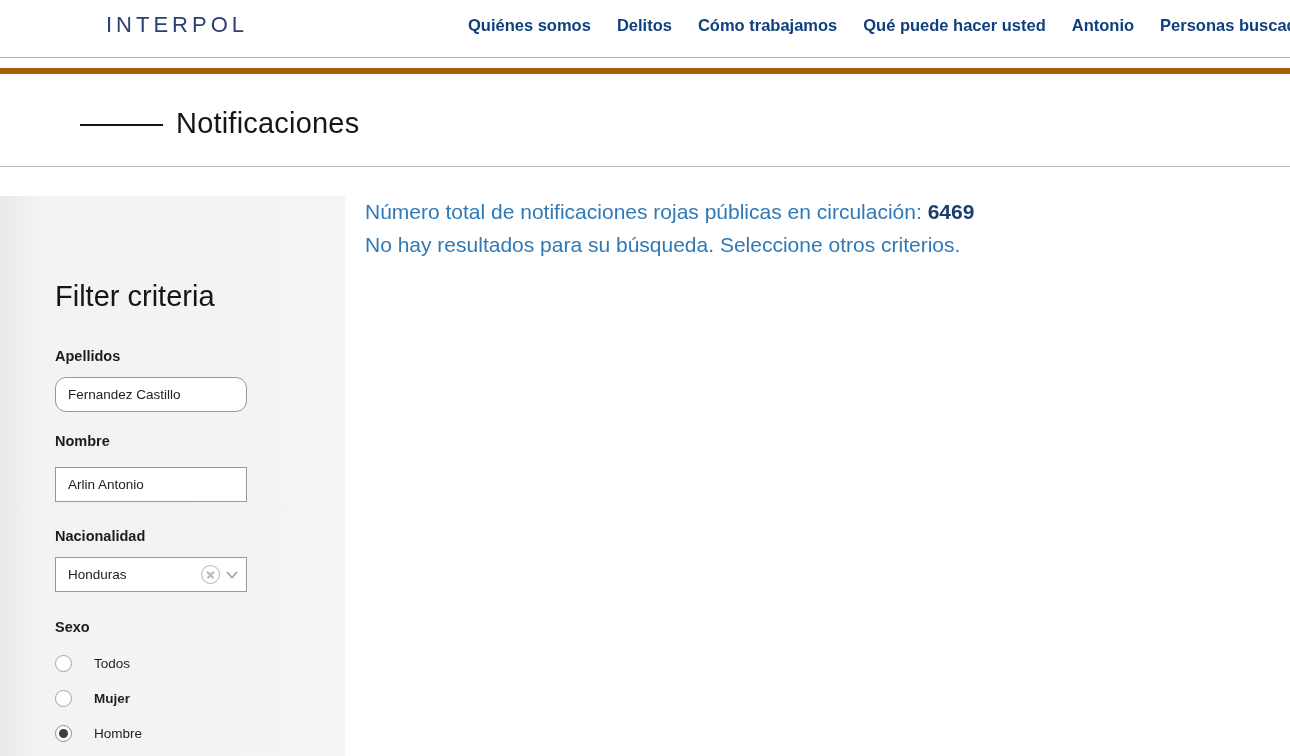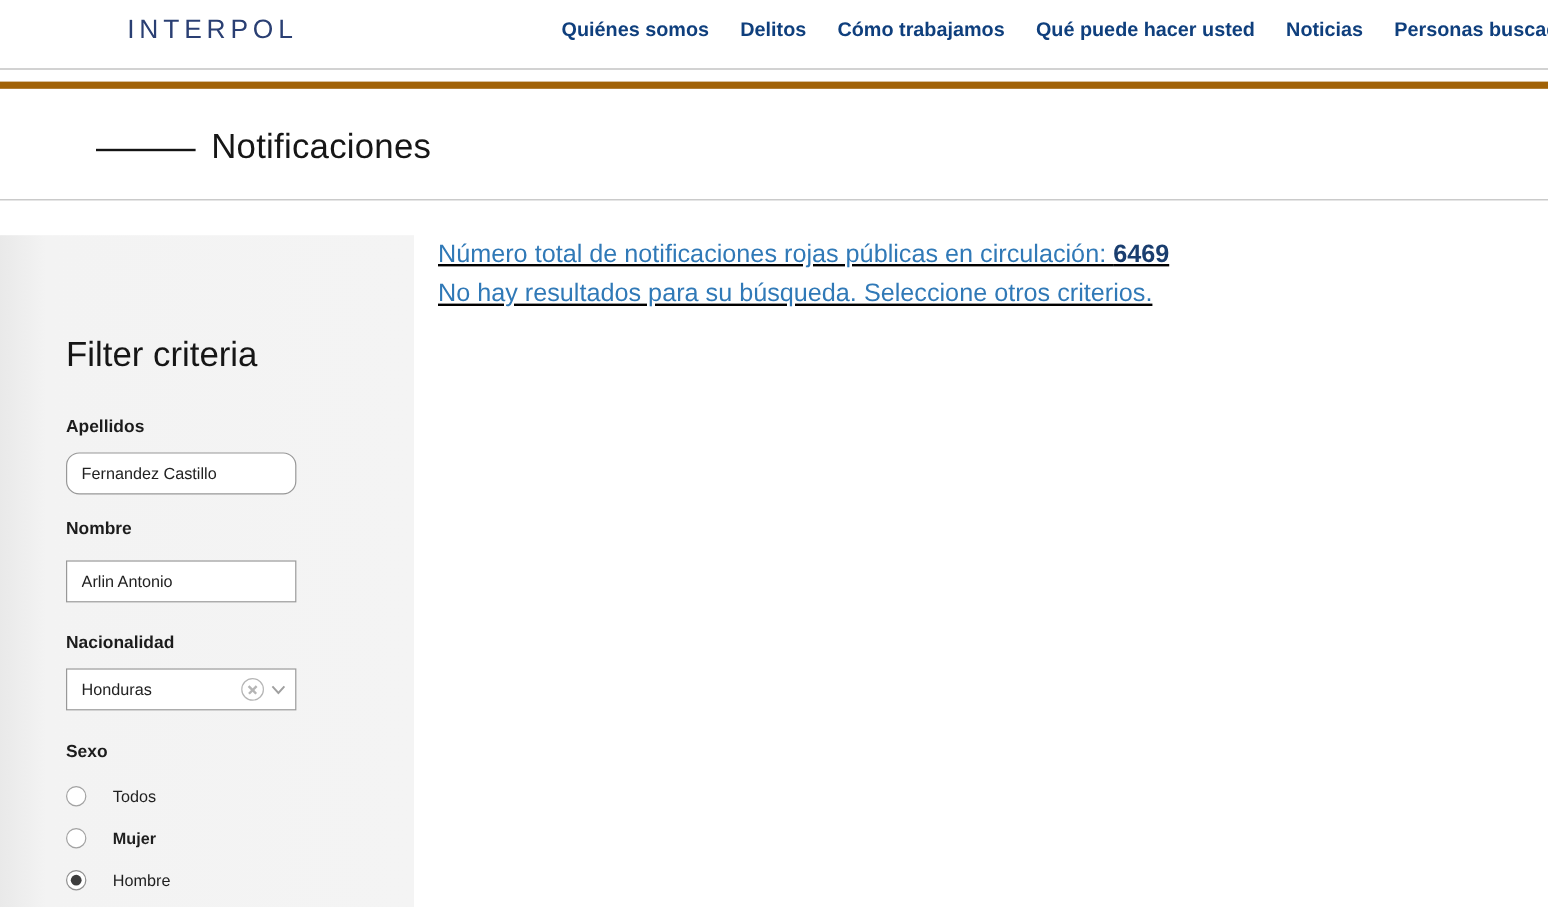--- a/index.html
+++ b/index.html
@@ -50,37 +50,37 @@
   .radio-row { position:absolute; left:55px; height:20px; display:flex;
                align-items:center; cursor:pointer; }
   .radio-circle { width:17px; height:17px; border:1px solid #a2a2a2; border-radius:50%;
                   background:#fff; flex:none; }
   .radio-row.checked .radio-circle { border-color:#8f8f8f; position:relative; }
   .radio-row.checked .radio-circle::after { content:""; position:absolute; left:3px;
                   top:3px; width:9px; height:9px; border-radius:50%; background:#3d3d3d; }
   .radio-label { margin-left:22px; font-size:13.5px; color:#1f1f1f; }
 
   
-  .results { position:absolute; left:365px; top:199px; width:900px;text-decoration:underline; }
+  .results { position:absolute; left:365px; top:199px; width:900px; }
   .total-line { font-size:21px; color:#3079b7; line-height:26px; }
   .total-count { font-weight:700; color:#1a3e6f; }
   .no-results { font-size:21px; color:#3079b7; line-height:26px; margin-top:7px; }
   .hint-line { font-size:15.5px; color:#3079b7; line-height:20px; margin-top:10px; }
 </style>
 </head>
 <body>
 
 <div class="header">
   <div class="logo">INTERPOL</div>
   <div class="nav">
     <div class="nav-item">Quiénes somos</div>
     <div class="nav-item">Delitos</div>
     <div class="nav-item">Cómo trabajamos</div>
     <div class="nav-item">Qué puede hacer usted</div>
-    <div class="nav-item">Noticias</div>
+    <div class="nav-item">Antonio</div>
     <div class="nav-item">Personas buscadas</div>
 
   </div>
 </div>
 
 <div class="title-band">
   <div class="title-dash"></div>
   <div class="page-title">Notificaciones</div>
 </div>
 

